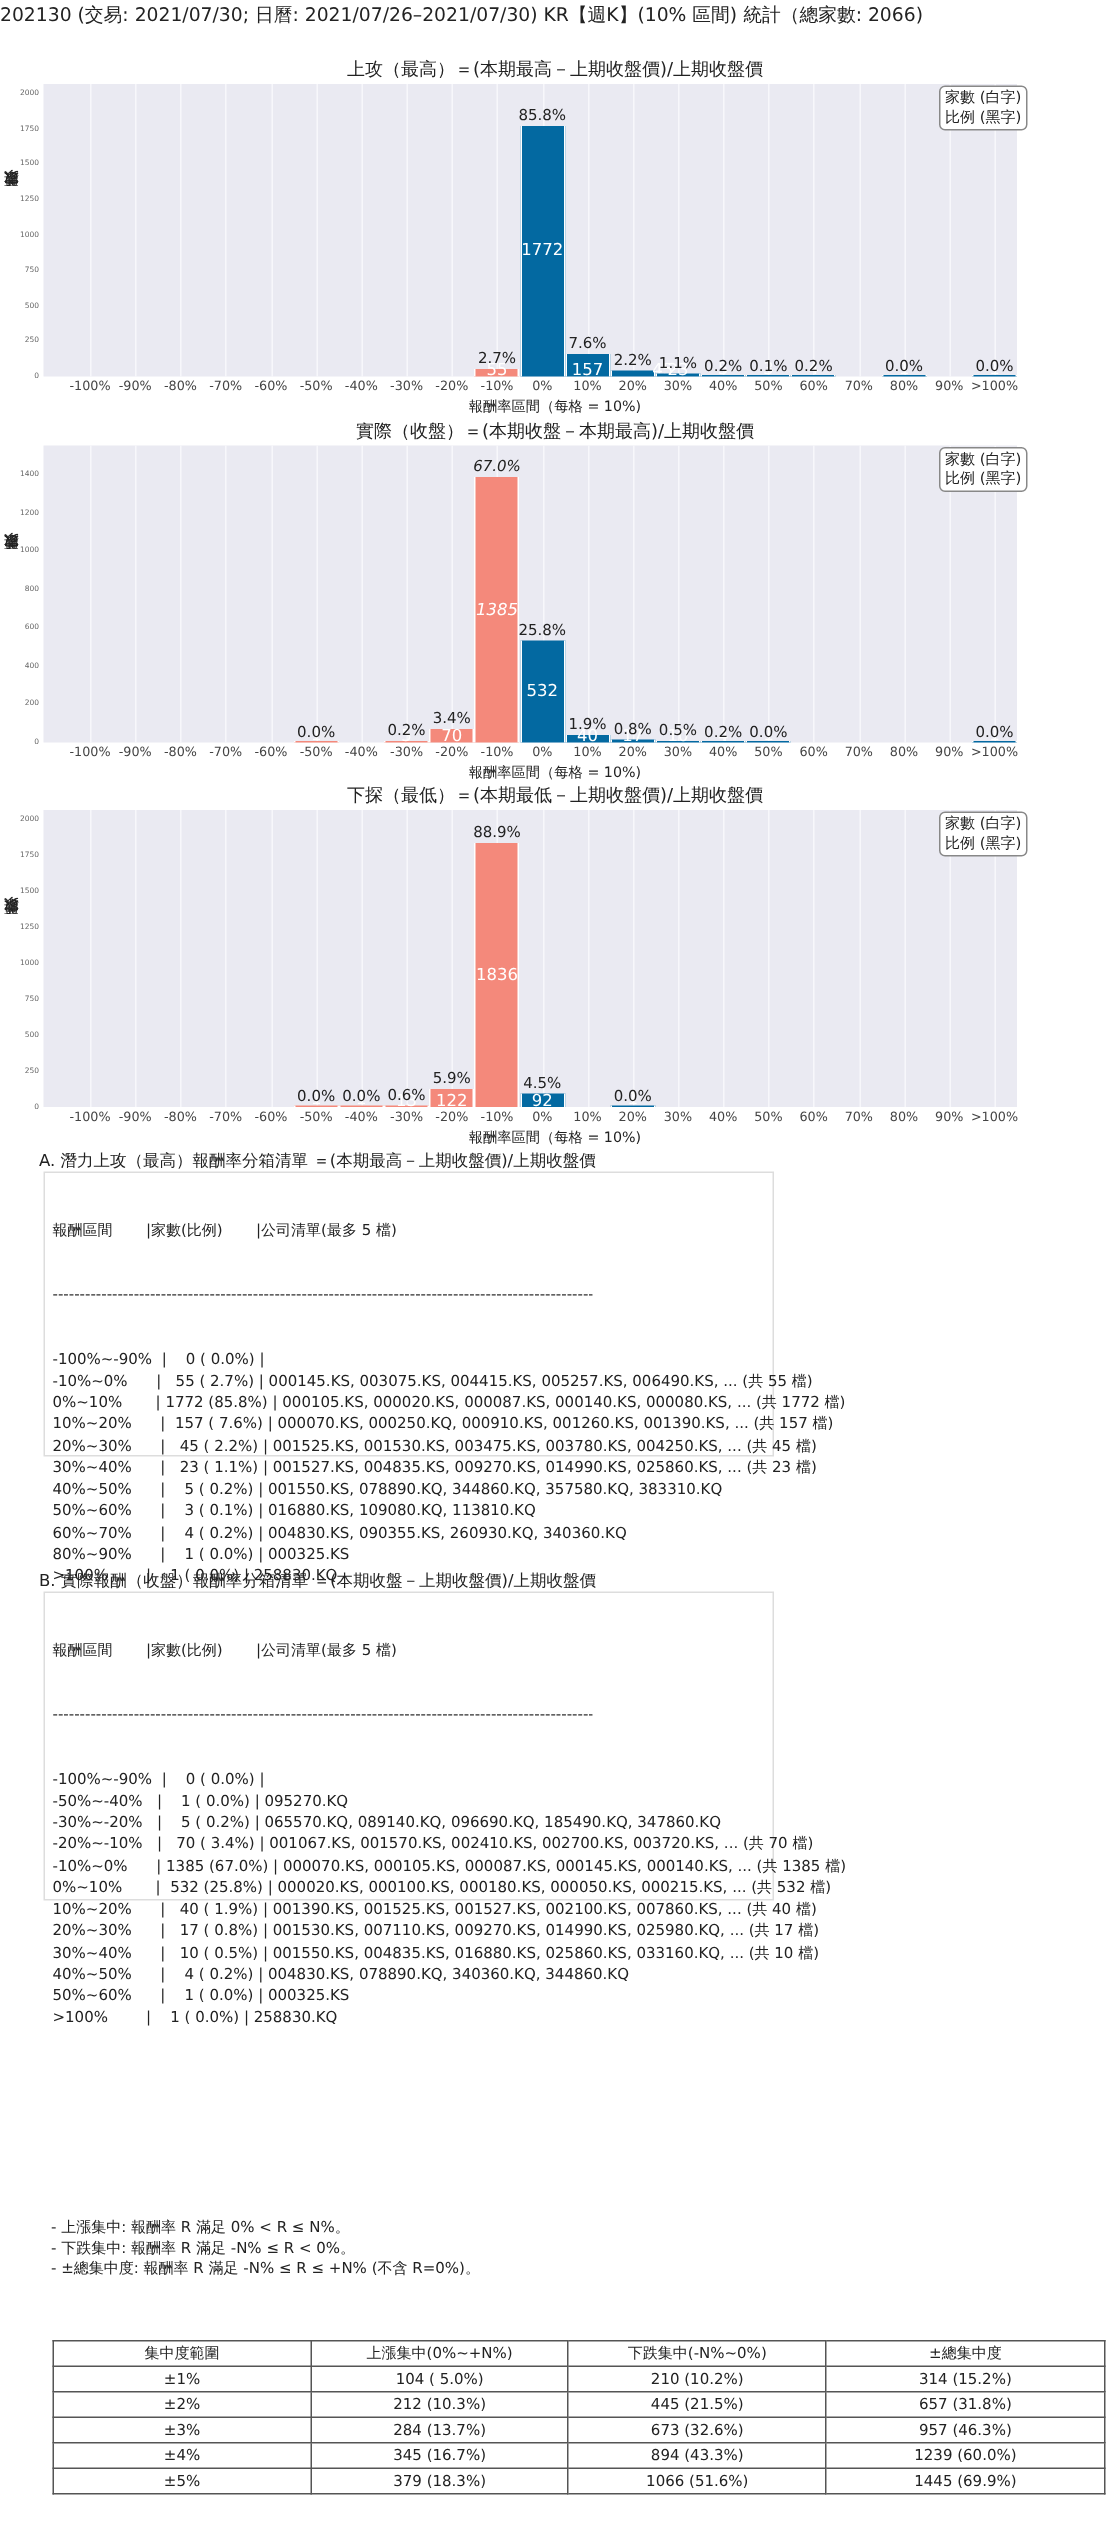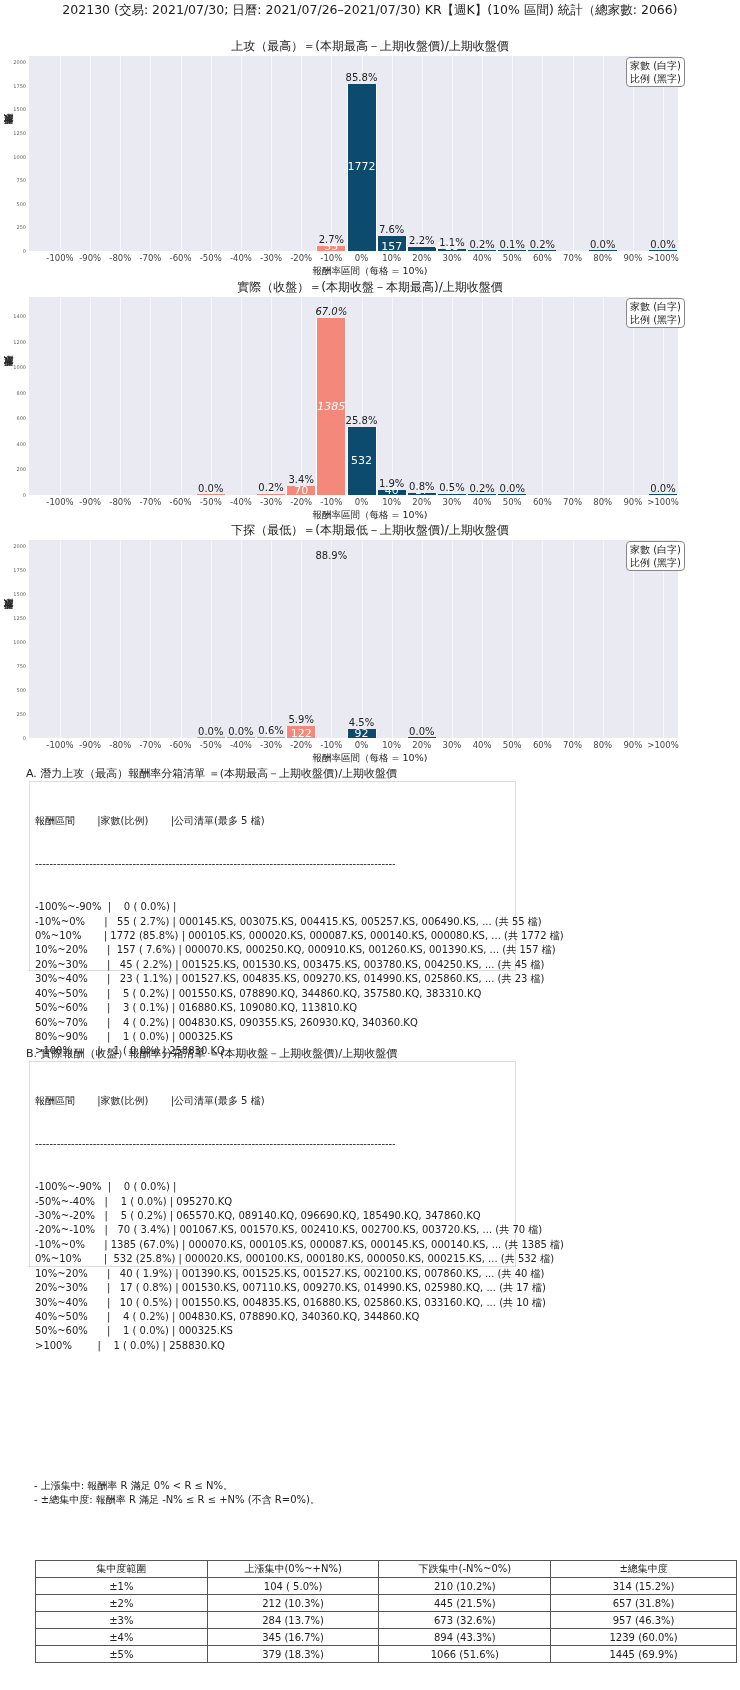--- a/index.html
+++ b/index.html
@@ -1,24 +1,24 @@
 <!DOCTYPE html>
 <html><head>
 <meta charset="utf-8">
 <style>
   html,body{margin:0;padding:0;background:#fff;}
   body{width:740px;height:1690px;position:relative;overflow:hidden;font-family:"DejaVu Sans","Liberation Sans",sans-serif;color:#222;}
   .abs{position:absolute;}
-  .main-title{left:0;width:740px;top:2px;text-align:center;font-size:12.5px;}
+  .main-title{left:0;width:740px;top:2px;text-align:left;font-size:12.5px;}
   .chart{position:absolute;left:0;width:740px;}
   .ctitle{position:absolute;left:0;width:740px;text-align:center;font-size:12px;}
   .plot{position:absolute;background:#eaeaf2;}
   .gridv{position:absolute;top:0;bottom:0;width:1px;background:#f7f7fb;}
   .bar{position:absolute;bottom:0;box-sizing:border-box;border-left:1px solid #fff;border-right:1px solid #fff;}
-  .bar.up{background:#0c4a6e;}
+  .bar.up{background:#0369a1;}
   .bar.dn{background:#f4897b;}
   .cnt{position:absolute;left:0;right:0;text-align:center;color:#fff;font-size:11px;}
   .pct{position:absolute;width:50px;text-align:center;font-size:10px;color:#222;}
   .ytick{position:absolute;width:24px;text-align:right;font-size:5px;color:#666;}
   .xtick{position:absolute;width:40px;text-align:center;font-size:8.5px;color:#444;}
   .ylabel{position:absolute;font-size:10px;writing-mode:vertical-rl;transform:rotate(180deg);}
   .xlabel{position:absolute;left:0;width:740px;text-align:center;font-size:9.5px;}
   .legend{position:absolute;border:1px solid #888;border-radius:4px;background:#fff;font-size:10px;padding:1px 3px;line-height:13px;}
   .sect-title{position:absolute;left:26px;font-size:11px;}
   .listbox{position:absolute;left:29px;border:1px solid #ddd;font-size:10px;line-height:14.4px;padding:3px 5px;box-sizing:border-box;white-space:pre;}
@@ -271,20 +271,23 @@
       </div>
       <div class="pct" style="left:186.89999999999998px;bottom:1.095837366892546px;">0.0%</div>
       <div class="bar dn" style="left:227.04999999999995px;width:30px;height:1.2458857696030978px;">
         <div class="cnt" style="top:-9.754114230396903px;">13</div>
       </div>
       <div class="pct" style="left:217.04999999999995px;bottom:2.245885769603098px;">0.6%</div>
       <div class="bar dn" style="left:257.2px;width:30px;height:11.69215876089061px;">
         <div class="cnt" style="top:0.6921587608906101px;">122</div>
       </div>
       <div class="pct" style="left:247.2px;bottom:12.69215876089061px;">5.9%</div>
+      <div class="bar dn" style="left:287.34999999999997px;width:30px;height:175.95740561471445px;">
+        <div class="cnt" style="top:80.97870280735722px;">1836</div>
+      </div>
       <div class="pct" style="left:277.34999999999997px;bottom:176.95740561471445px;">88.9%</div>
       <div class="bar up" style="left:317.5px;width:30px;height:8.81703775411423px;">
         <div class="cnt" style="top:-2.1829622458857703px;">92</div>
       </div>
       <div class="pct" style="left:307.5px;bottom:9.81703775411423px;">4.5%</div>
       <div class="bar up" style="left:377.79999999999995px;width:30px;height:1px;">
         <div class="cnt" style="top:-10.904162633107454px;">1</div>
       </div>
       <div class="pct" style="left:367.79999999999995px;bottom:1.095837366892546px;">0.0%</div>
     </div>
@@ -336,20 +339,21 @@
 <div class="sect-title" style="top:1046px;">B. 實際報酬（收盤）報酬率分箱清單 ＝(本期收盤－上期收盤價)/上期收盤價</div>
 <div class="listbox" style="top:1061px;width:487px;height:206px;">
   <div>報酬區間       |家數(比例)       |公司清單(最多 5 檔)</div>
   <div style="overflow:hidden;width:360px;">------------------------------------------------------------------------------------------------------------------</div>
   <div><div>-100%~-90%  |    0 ( 0.0%) |</div><div>-50%~-40%   |    1 ( 0.0%) | 095270.KQ</div><div>-30%~-20%   |    5 ( 0.2%) | 065570.KQ, 089140.KQ, 096690.KQ, 185490.KQ, 347860.KQ</div><div>-20%~-10%   |   70 ( 3.4%) | 001067.KS, 001570.KS, 002410.KS, 002700.KS, 003720.KS, ... (共 70 檔)</div><div>-10%~0%      | 1385 (67.0%) | 000070.KS, 000105.KS, 000087.KS, 000145.KS, 000140.KS, ... (共 1385 檔)</div><div>0%~10%       |  532 (25.8%) | 000020.KS, 000100.KS, 000180.KS, 000050.KS, 000215.KS, ... (共 532 檔)</div><div>10%~20%      |   40 ( 1.9%) | 001390.KS, 001525.KS, 001527.KS, 002100.KS, 007860.KS, ... (共 40 檔)</div><div>20%~30%      |   17 ( 0.8%) | 001530.KS, 007110.KS, 009270.KS, 014990.KS, 025980.KQ, ... (共 17 檔)</div><div>30%~40%      |   10 ( 0.5%) | 001550.KS, 004835.KS, 016880.KS, 025860.KS, 033160.KQ, ... (共 10 檔)</div><div>40%~50%      |    4 ( 0.2%) | 004830.KS, 078890.KQ, 340360.KQ, 344860.KQ</div><div>50%~60%      |    1 ( 0.0%) | 000325.KS</div><div>&gt;100%        |    1 ( 0.0%) | 258830.KQ</div></div>
 </div>
 
 <div class="note" style="top:1479px;">
   <div>
       <div> - 上漲集中: 報酬率 R 滿足 0% &lt; R ≤ N%。</div>
+      <div> - 下跌集中: 報酬率 R 滿足 -N% ≤ R &lt; 0%。</div>
       <div> - ±總集中度: 報酬率 R 滿足 -N% ≤ R ≤ +N% (不含 R=0%)。</div>
     </div>
 </div>
 
 <table class="conc">
   <thead>
     <tr>
       <th style="width:24.5%">集中度範圍</th>
       <th style="width:24.5%">上漲集中(0%~+N%)</th>
       <th style="width:24.5%">下跌集中(-N%~0%)</th>

